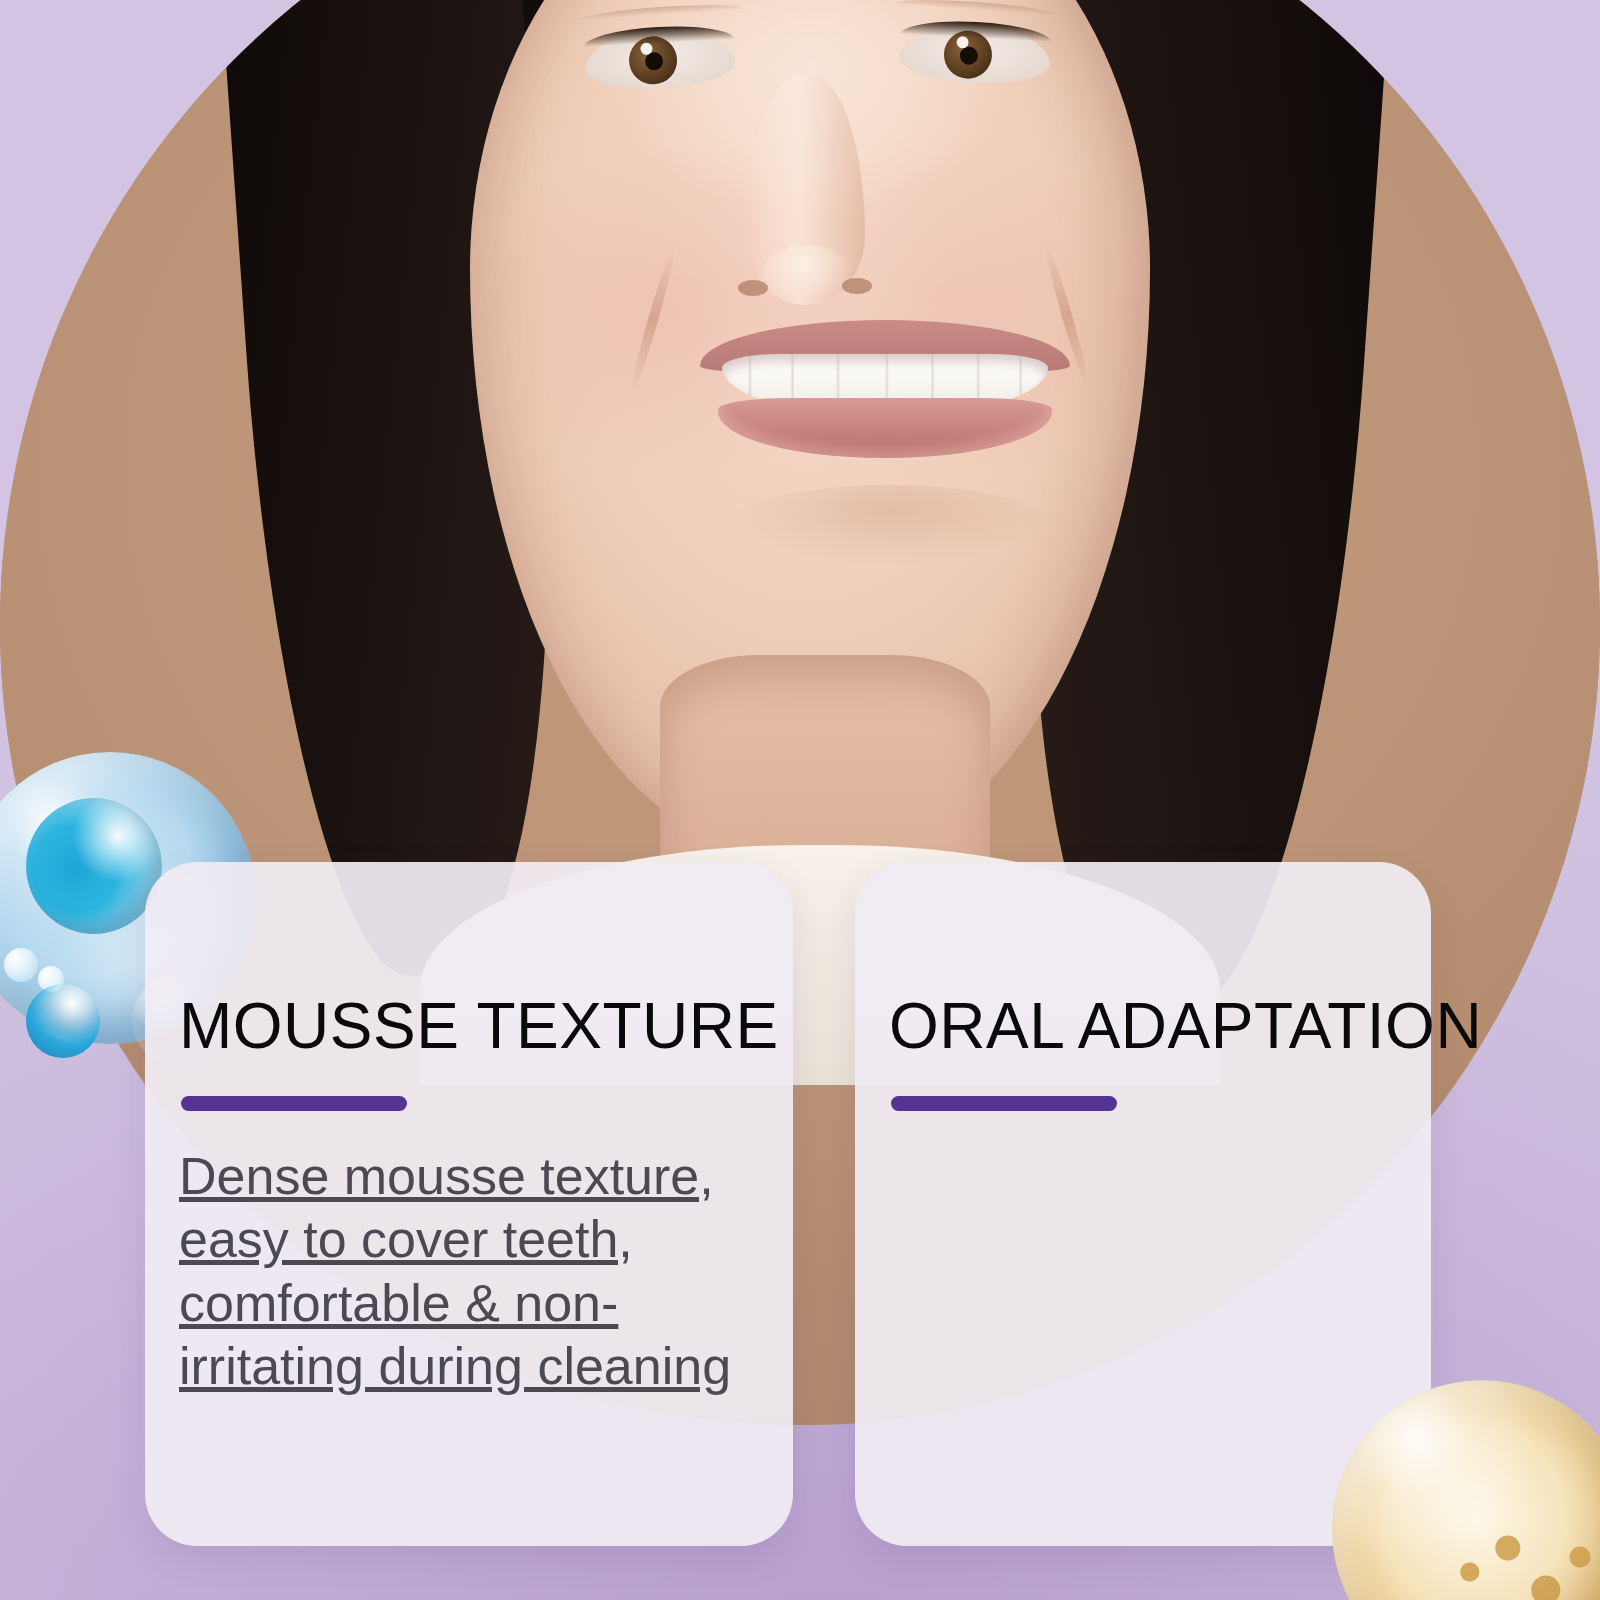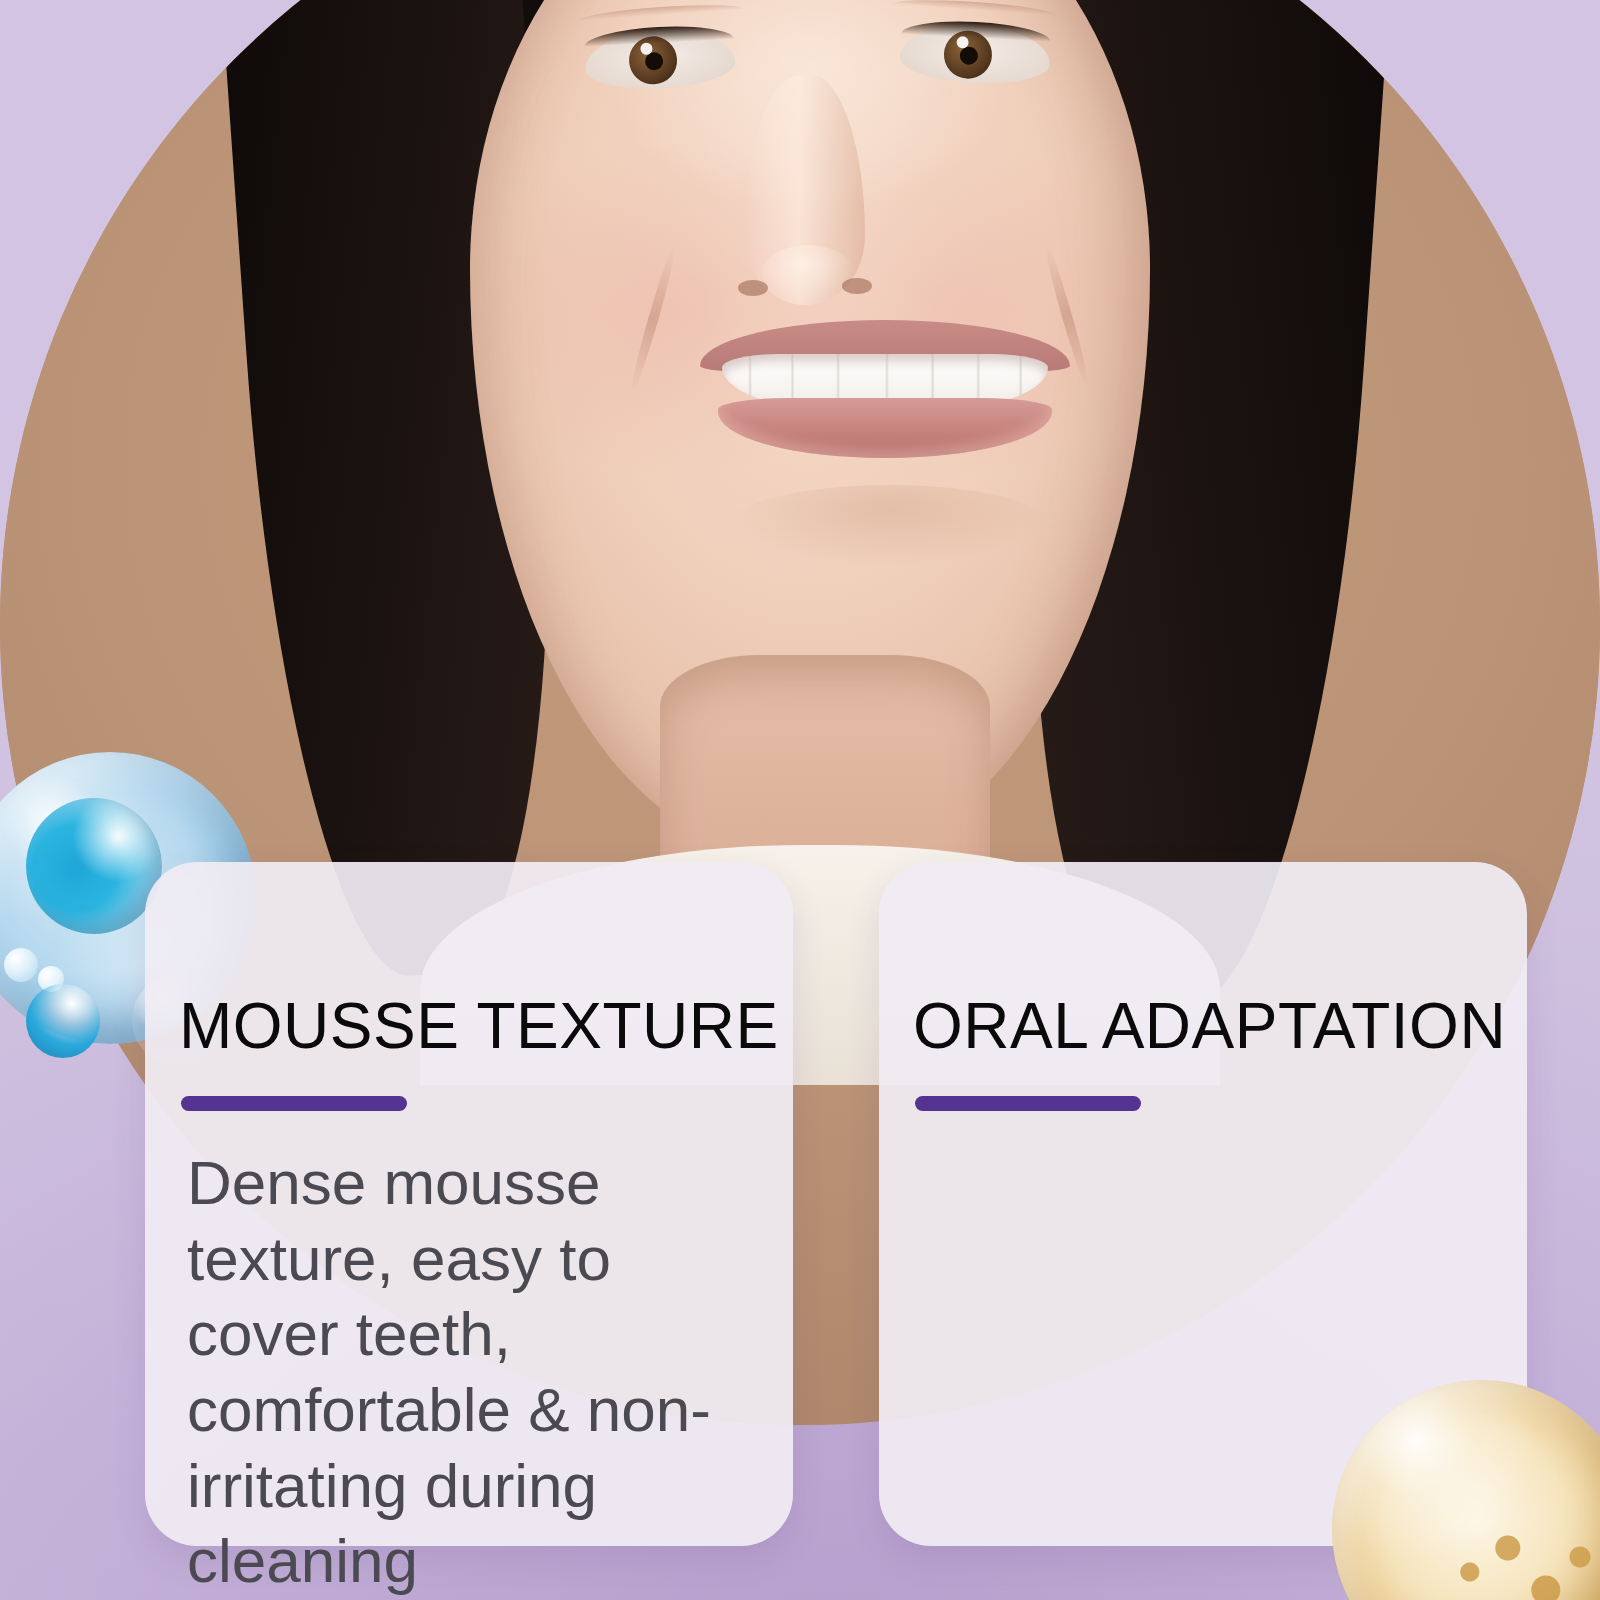--- a/index.html
+++ b/index.html
@@ -266,44 +266,45 @@
     position: absolute;
     top: 862px;
     height: 684px;
     background: rgba(240,236,243,0.93);
     border-radius: 52px;
     box-shadow: 0 14px 34px rgba(90,60,120,0.12);
     box-sizing: border-box;
     padding: 132px 46px 0 34px;
   }
   .card-left  { left: 145px;  width: 648px; }
-  .card-right { left: 879px;  width: 648px; }
+  .card-right { left: 855px;  width: 576px; }
 
   .card-title {
     margin: 0;
     font-size: 64px;
     font-weight: 400;
     letter-spacing: 0.5px;
     color: #0a0a0a;
     line-height: 1.0;
     white-space: nowrap;
   }
   .card-rule {
     width: 226px;
     height: 15px;
     border-radius: 8px;
     background: #553390;
     margin: 38px 0 34px 2px;
   }
   .card-body {
-    margin: 8px;
-    font-size: 62px;
+    margin: 0;
+    font-size: 52px;
     font-weight: 400;
     line-height: 1.22;
     color: #4b4a52;
+    text-decoration: underline;
   }
 </style>
 </head>
 <body>
 
 <div id="stage">
 
   <div class="backdrop"></div>
   <div class="backdrop-sheen"></div>
 

